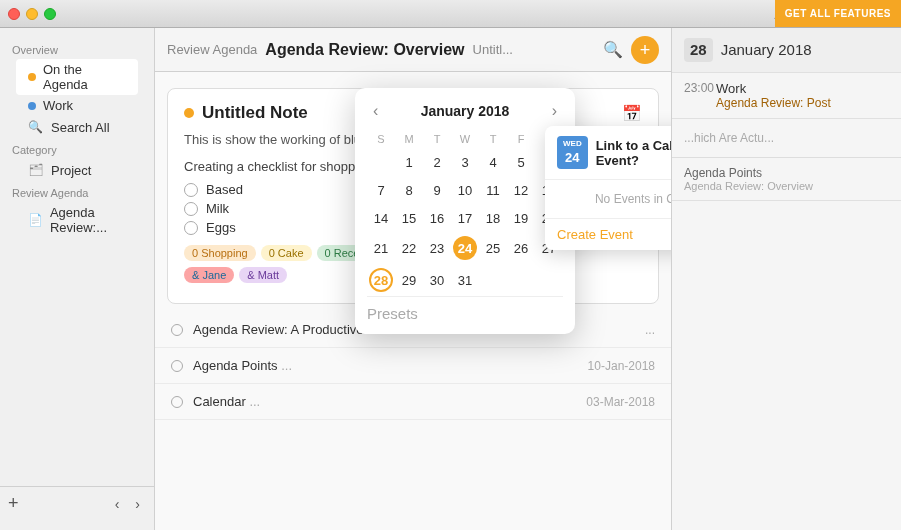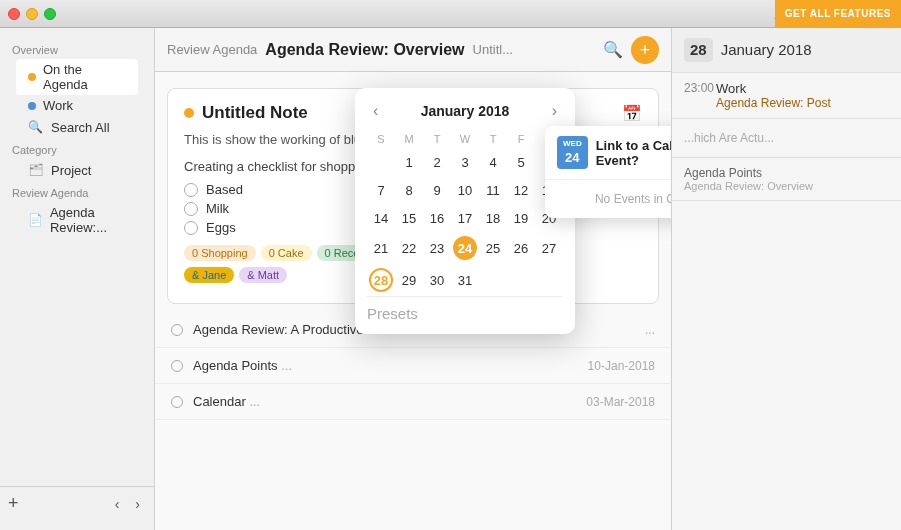--- a/index.html
+++ b/index.html
@@ -262,21 +262,21 @@
     }
     .tag {
       font-size: 11px;
       border-radius: 10px;
       padding: 2px 8px;
       color: #555;
     }
     .tag-orange { background: #fde9cc; color: #b87012; }
     .tag-yellow { background: #fef3cd; color: #9a7200; }
     .tag-green { background: #d4edda; color: #2e7d46; }
-    .tag-blue { background: #eab308; color: #1a6a9a; }
+    .tag-blue { background: #fca5a5; color: #1a6a9a; }
     .tag-purple { background: #e8d5f5; color: #6a3a9a; }
 
     
     .note-list-item {
       display: flex;
       align-items: center;
       padding: 10px 16px;
       border-bottom: 1px solid #ebebeb;
       cursor: pointer;
     }
@@ -692,20 +692,24 @@
       <div class="link-cal-header">
         <div class="link-cal-badge">
           <span class="day-label">WED</span>
           <span class="day-num">24</span>
         </div>
         <span class="link-cal-title">Link to a Calendar Event?</span>
       </div>
       <div class="link-cal-body">
         <span>No Events in Calendar</span>
       </div>
+      <div class="link-cal-footer">
+        <button class="link-cal-create">Create Event</button>
+
+      </div>
     </div>
 
   </div>
 
   <div class="right-panel">
     <div class="right-panel-header">
       <div class="date-badge">
         <div class="day-num">28</div>
       </div>
       <span class="right-panel-month">January 2018</span>

